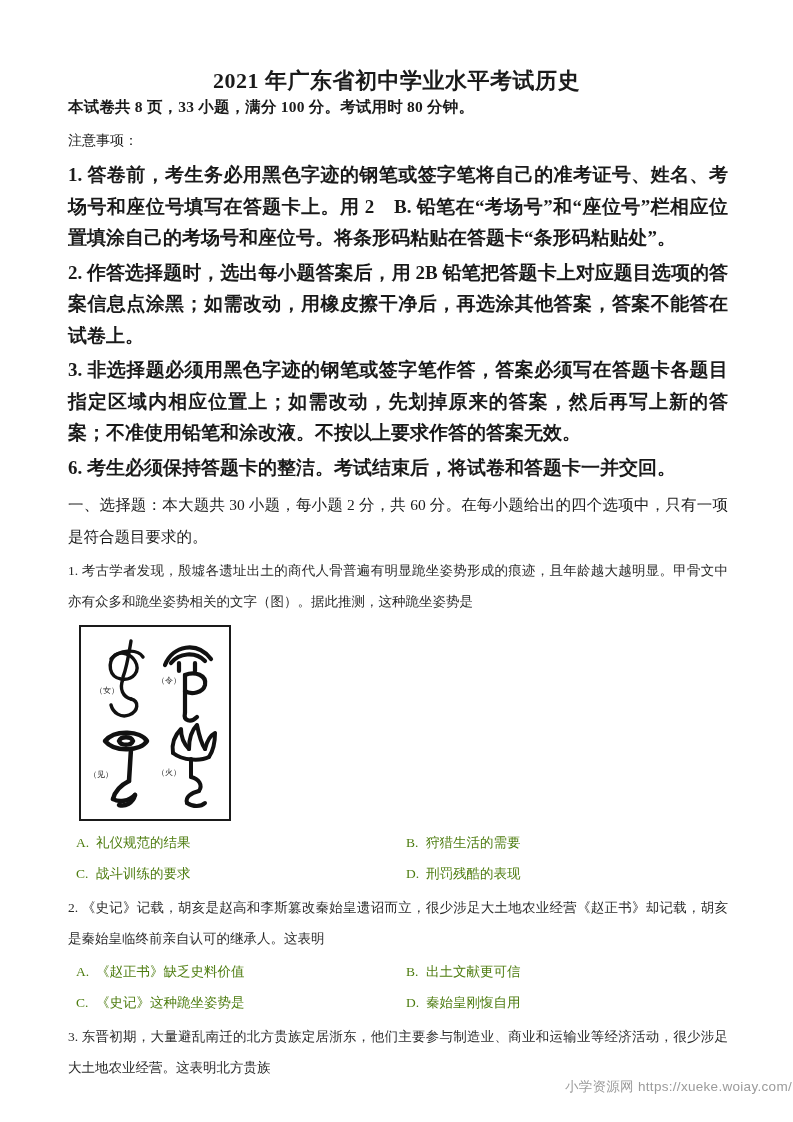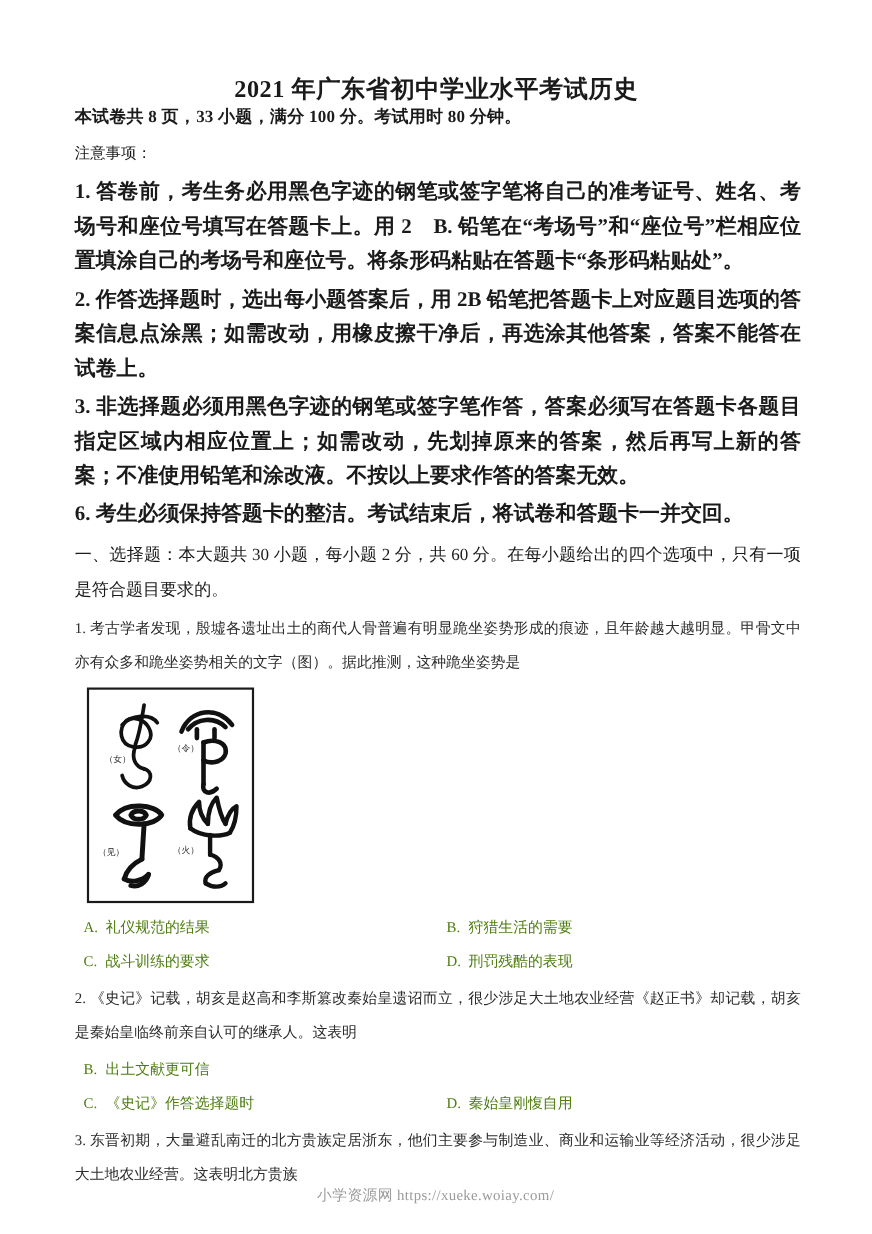--- a/index.html
+++ b/index.html
@@ -116,24 +116,24 @@
     box-sizing: border-box;
     padding-left: 8px;
     white-space: nowrap;
   }
   .opt .ltr { display: inline-block; min-width: 20px; }
   .watermark {
     position: absolute;
     left: 0;
     top: 1078px;
     width: 792px;
-    text-align: center;
+    text-align: right;
     font-size: 13.5px;
     color: #9b9b9b;
-    font-family: Liberation Serif, serif;
+    font-family: Liberation Sans, sans-serif;
     letter-spacing: 0.3px;
   }
 </style>
 </head>
 <body>
 
 <div class="page">
 
   <div class="doc-title">2021 年广东省初中学业水平考试历史</div>
 
@@ -241,26 +241,29 @@
     </div>
 
     <div>
       <p class="q-stem">
         <span>2.</span>
         <span>《史记》记载，胡亥是赵高和李斯篡改秦始皇遗诏而立，很少涉足大土地农业经营《赵正书》却记载，胡亥是秦始皇临终前亲自认可的继承人。这表明</span>
       </p>
       <div class="options">
         <div class="opt-row">
           <div class="opt">
+            <span class="ltr">A.</span><span>《赵正书》缺乏史料价值</span>
+          </div>
+          <div class="opt">
             <span class="ltr">B.</span><span>出土文献更可信</span>
           </div>
         </div>
         <div class="opt-row">
           <div class="opt">
-            <span class="ltr">C.</span><span>《史记》作答选择题时</span>
+            <span class="ltr">C.</span><span>《史记》这种跪坐姿势是</span>
           </div>
           <div class="opt">
             <span class="ltr">D.</span><span>秦始皇刚愎自用</span>
           </div>
         </div>
       </div>
     </div>
 
     <div>
       <p class="q-stem">

